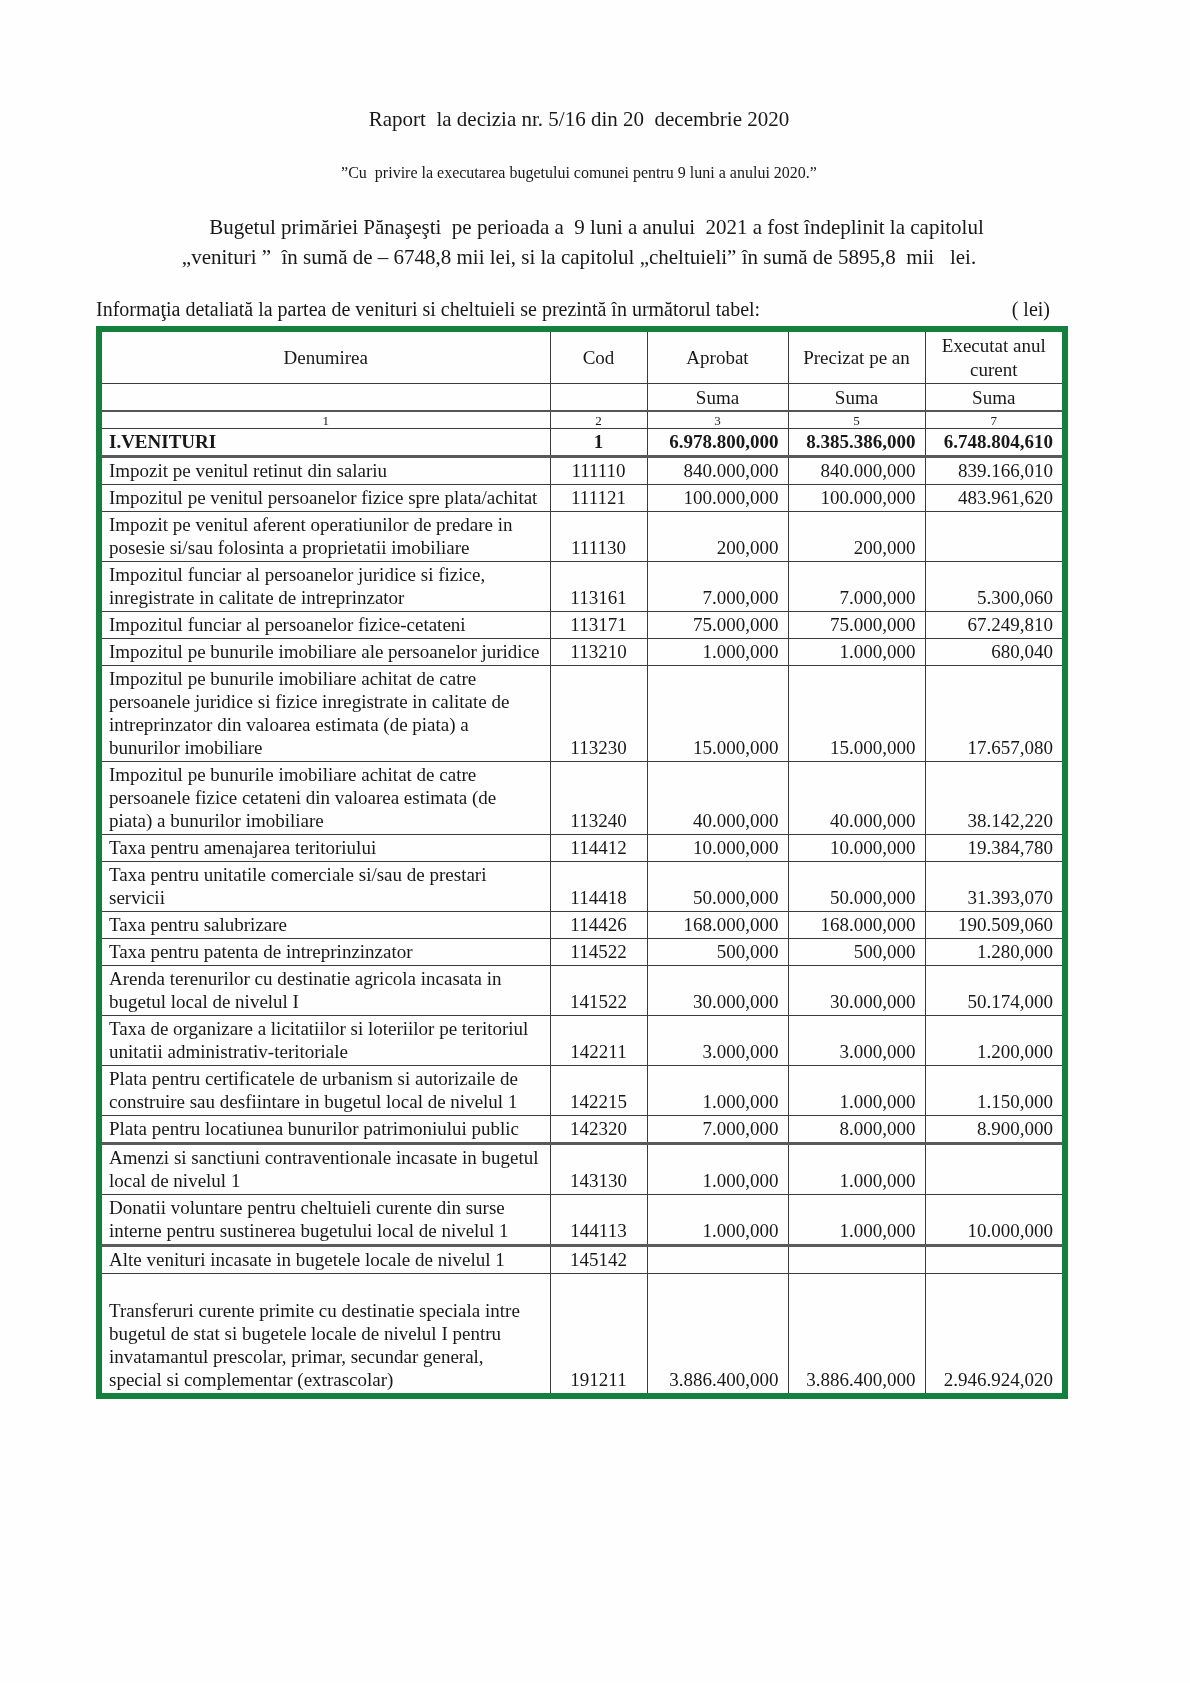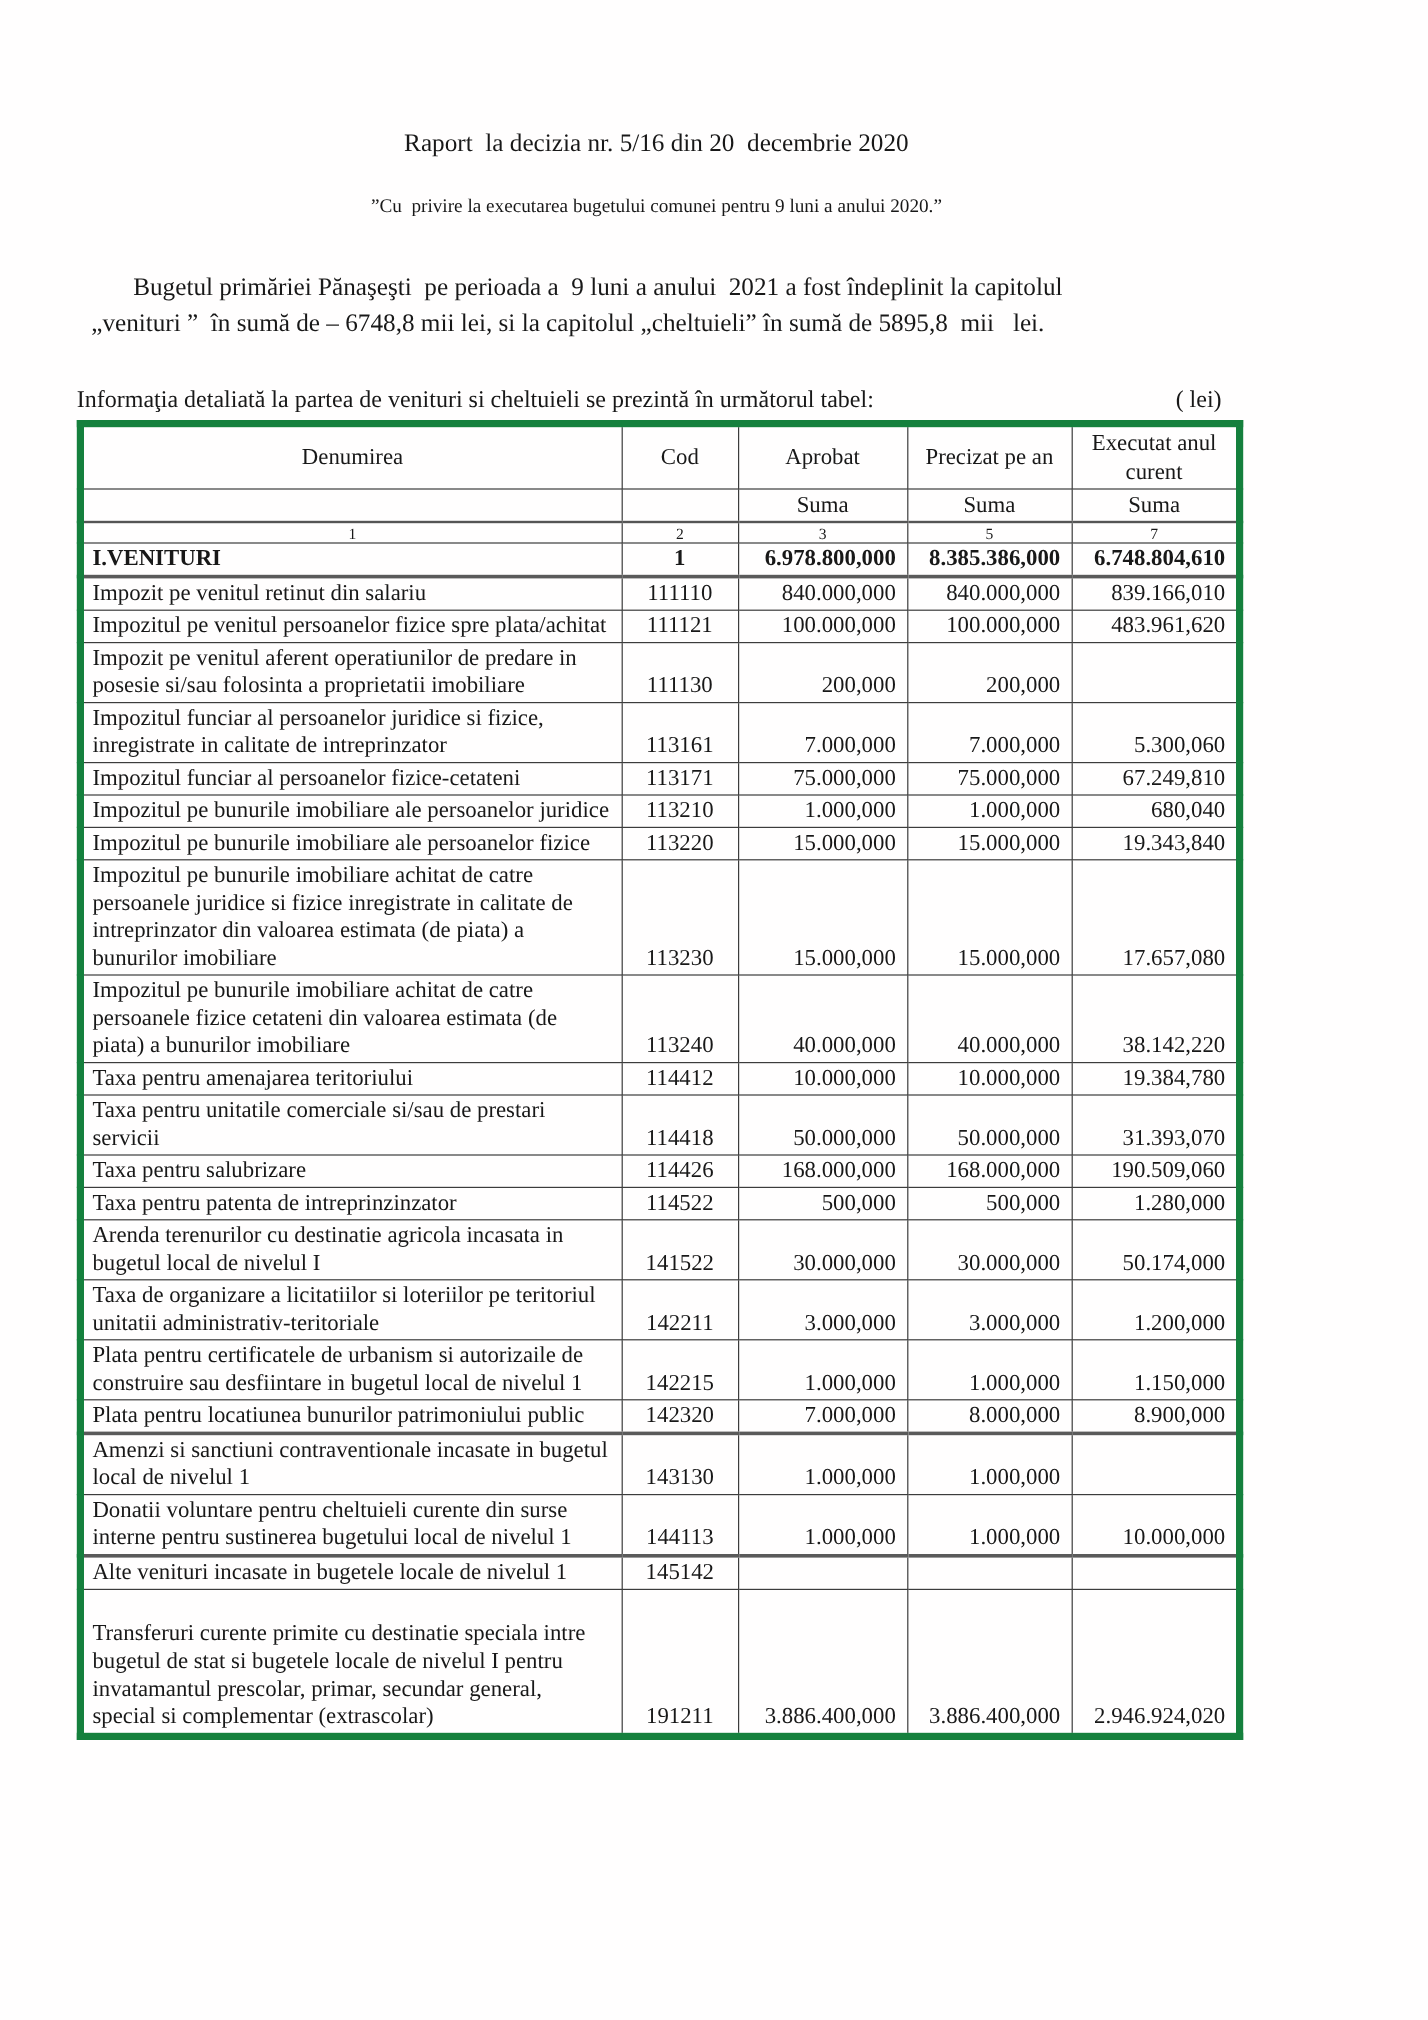--- a/index.html
+++ b/index.html
@@ -4,37 +4,38 @@
 <style>
   html, body {
     margin: 0; padding: 0;
     width: 1190px; height: 1683px;
     background: #ffffff;
     overflow: hidden;
     font-family: "Liberation Serif", "DejaVu Serif", serif;
     color: #181818;
   }
   .page { position: relative; width: 1190px; height: 1683px; background: #fffefe; }
-  .doc  { position: absolute; left: 64px; top: 0; width: 966px; }
+  .doc  { position: absolute; left: 96px; top: 0; width: 966px; }
 
   .title {
     margin: 0; padding-top: 107px;
     font-size: 21px; text-align: center;
     white-space: pre-wrap;
   }
   .subtitle {
     margin: 0; padding-top: 32px;
     font-size: 16px; text-align: center;
     white-space: pre-wrap;
   }
   .para {
-    margin: 12px; padding-top: 30px;
+    margin: 0; padding-top: 30px;
     font-size: 21px; line-height: 30px;
     text-indent: 35px;
     white-space: pre-wrap;
+    text-align: center;
   }
   .intro-row {
     display: flex; justify-content: space-between; align-items: baseline;
     padding-top: 26px; font-size: 20px;
   }
   .intro-row .unit { padding-right: 12px; }
 
   table.budget {
     margin-top: 5px;
     border-collapse: collapse;
@@ -166,27 +167,20 @@
             <td class="num">67.249,810</td>
           </tr>
           <tr>
             <td class="name">Impozitul pe bunurile imobiliare ale persoanelor juridice</td>
             <td class="cod">113210</td>
             <td class="num">1.000,000</td>
             <td class="num">1.000,000</td>
             <td class="num">680,040</td>
           </tr>
           <tr>
-            <td class="name">Impozitul pe bunurile imobiliare ale persoanelor fizice</td>
-            <td class="cod">113220</td>
-            <td class="num">15.000,000</td>
-            <td class="num">15.000,000</td>
-            <td class="num">19.343,840</td>
-          </tr>
-          <tr>
             <td class="name">Impozitul pe bunurile imobiliare achitat de catre persoanele juridice si fizice inregistrate in calitate de intreprinzator din valoarea estimata (de piata) a bunurilor imobiliare</td>
             <td class="cod">113230</td>
             <td class="num">15.000,000</td>
             <td class="num">15.000,000</td>
             <td class="num">17.657,080</td>
           </tr>
           <tr>
             <td class="name">Impozitul pe bunurile imobiliare achitat de catre persoanele fizice cetateni din valoarea estimata (de piata) a bunurilor imobiliare</td>
             <td class="cod">113240</td>
             <td class="num">40.000,000</td>

